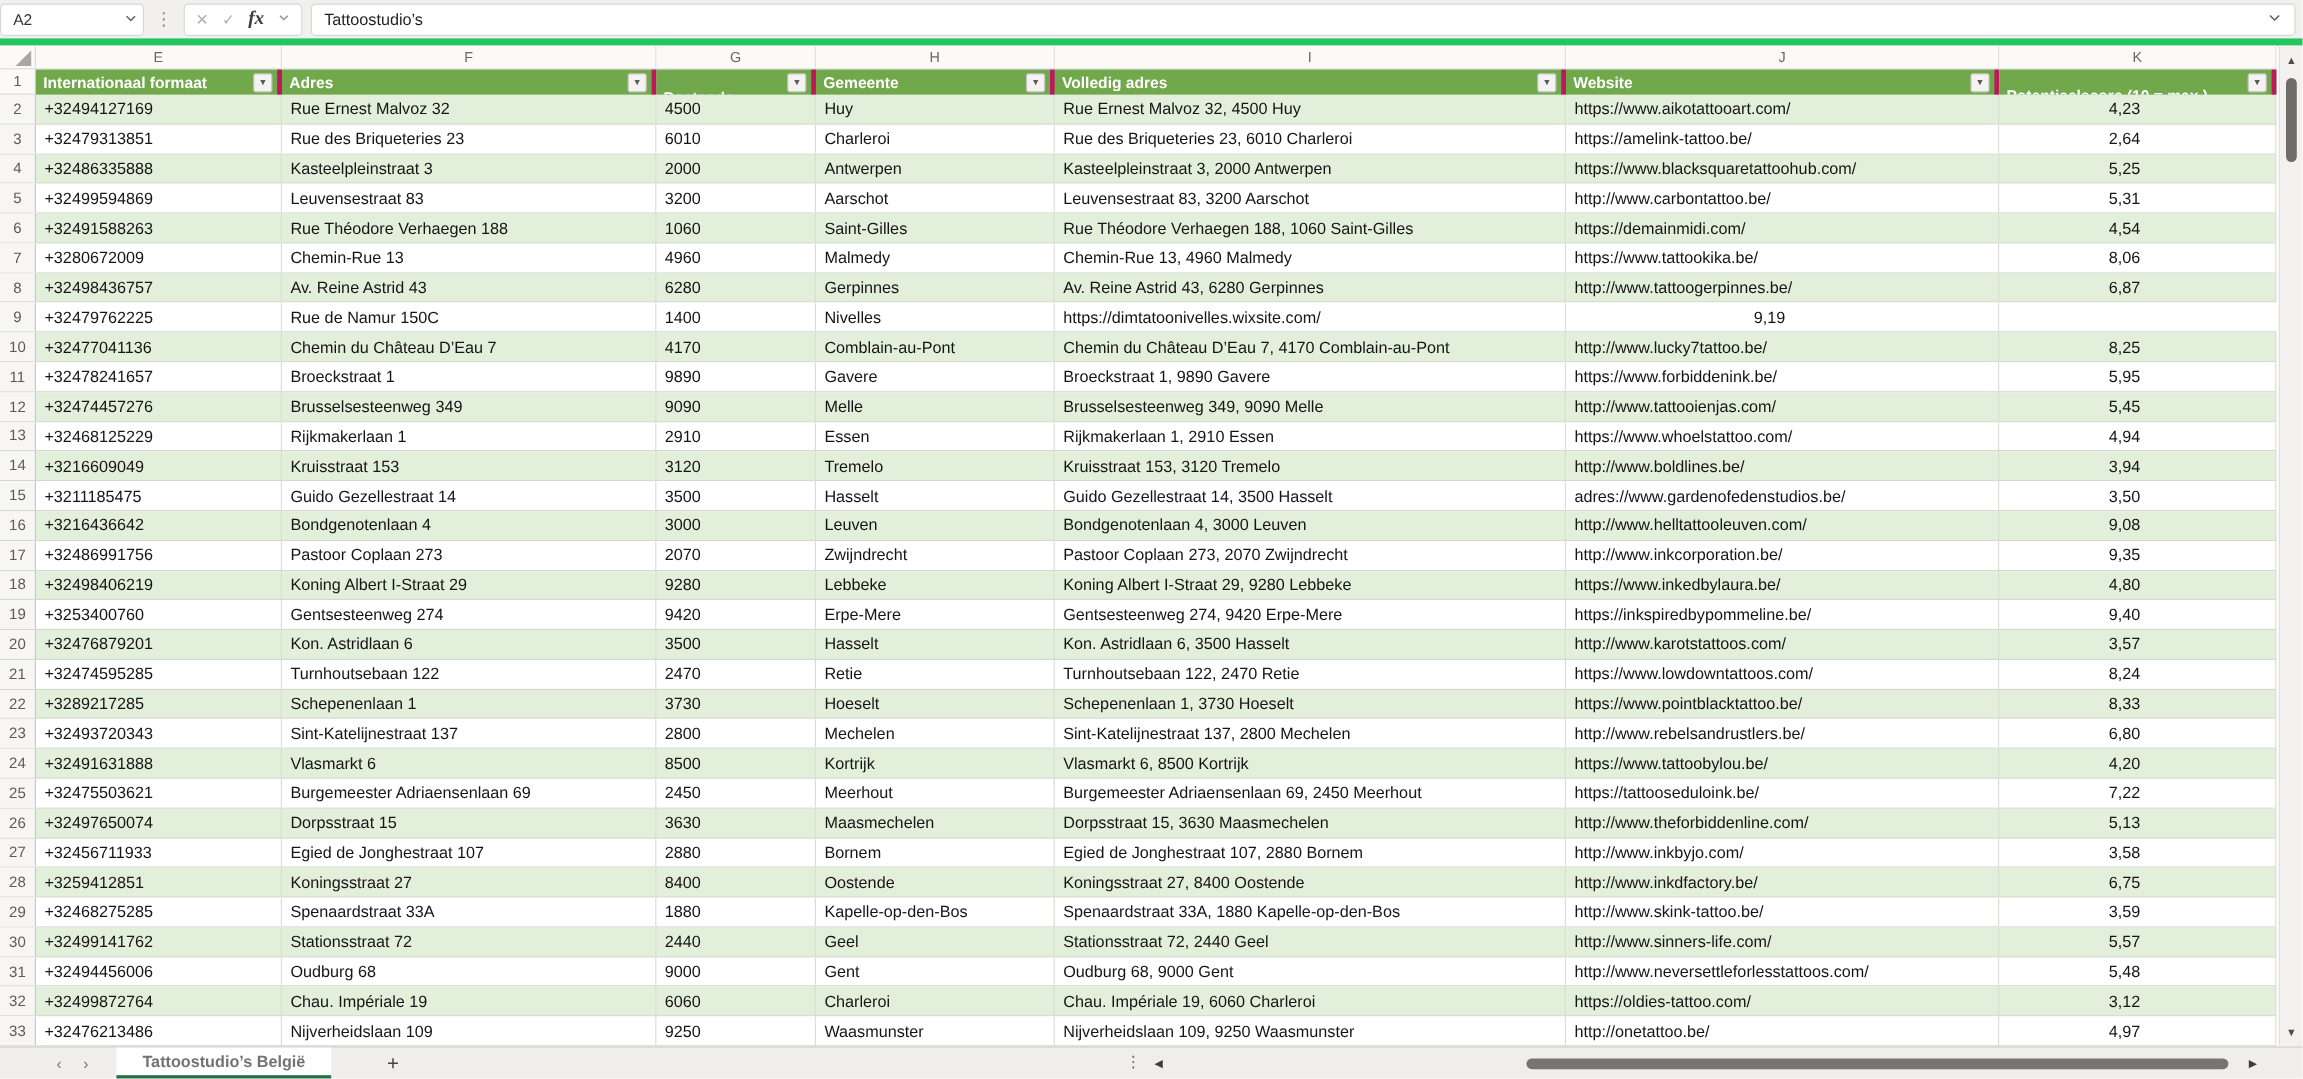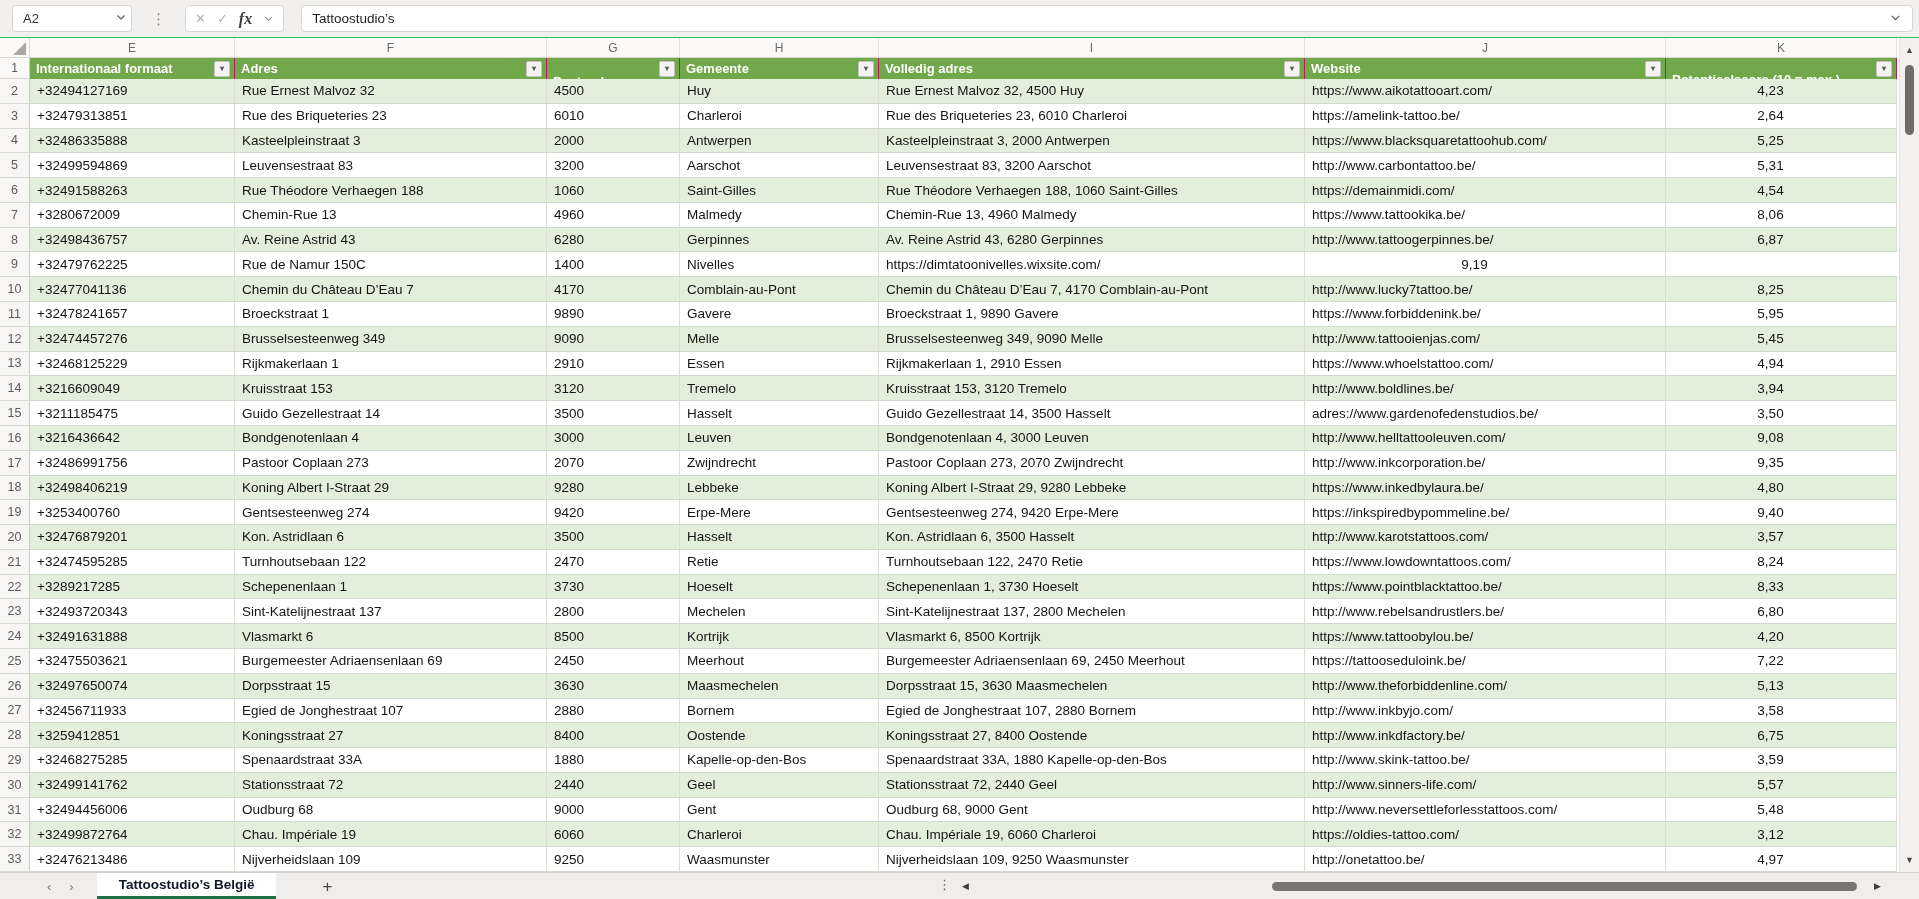--- a/index.html
+++ b/index.html
@@ -7,63 +7,63 @@
     --band-green:#E2EFDA;
     --tab-underline:#1E7145;
     --cols:30px 205px 312px 133px 199px 426px 361px 231px;
   }
   *{margin:0;padding:0;box-sizing:border-box;}
   html,body{width:1919px;height:899px;overflow:hidden;}
   body{font-family:"Liberation Sans",sans-serif;background:#fff;}
   .app{position:relative;width:1919px;height:899px;background:#fff;overflow:hidden;}
 
   
-  .topbar{height:38px;display:flex;align-items:center;background:#f2f0ef;padding:0 6px 0 12px;gap:17px;border-bottom:1px solid #22c55e;}
+  .topbar{height:38px;display:flex;align-items:center;background:#f2f0ef;padding:0 6px 0 0;gap:7px;border-bottom:6px solid #22c55e;}
   .namebox{width:120px;height:27px;background:#fff;border:1px solid #d9d6d4;border-radius:4px;display:flex;align-items:center;padding:0 4px 0 10px;font-size:13px;color:#333;}
   .namebox .chev{margin-left:auto;}
   .kebab{color:#8a8886;font-size:15px;letter-spacing:0;padding:0 2px;line-height:1;}
   .fxgroup{height:27px;border:1px solid #d9d6d4;border-radius:4px;background:#fff;display:flex;align-items:center;gap:11px;padding:0 9px;}
   .icon-x{color:#b3b1af;font-size:13px;}
   .icon-check{color:#b3b1af;font-size:13px;}
   .icon-fx{font-family:"Liberation Serif",serif;font-style:italic;font-size:16px;color:#3d3d3d;font-weight:bold;}
   .formulabar{flex:1;height:27px;background:#fff;border:1px solid #d9d6d4;border-radius:4px;display:flex;align-items:center;padding:0 10px;font-size:13.5px;color:#1f1f1f;}
   .formulabar .chev{margin-left:auto;}
 
   
   .sheet{position:absolute;top:38px;left:0;width:1897px;}
   .sheet-row{display:grid;grid-template-columns:var(--cols);}
   .letters-row{height:20px;background:#fbfaf9;border-bottom:1px solid #d7d5d3;}
   .corner-cell{position:relative;border-right:1px solid #dddbd9;}
   .corner-tri{position:absolute;right:3px;bottom:2px;width:0;height:0;border-left:13px solid transparent;border-bottom:13px solid #a9a7a5;}
   .col-letter{display:flex;align-items:center;justify-content:center;font-size:12px;color:#686868;border-right:1px solid #e2e0de;}
 
   .header-row{height:21px;}
   .header-gutter{background:#fbfaf9;color:#5a5a5a;font-size:12px;display:flex;align-items:center;justify-content:center;border-right:1px solid #cbc9c7;border-bottom:1px solid #d7d5d3;}
-  .header-cell{background:var(--header-green);color:#fff;font-size:13px;font-weight:bold;display:flex;align-items:center;padding:0 4px 0 6px;border-right:1px solid #be185d;overflow:hidden;white-space:nowrap;}
+  .header-cell{background:var(--header-green);color:#fff;font-size:13px;font-weight:bold;display:flex;align-items:center;padding:0 4px 0 6px;border-right:4px solid #be185d;overflow:hidden;white-space:nowrap;}
   .filter-btn{flex:0 0 auto;width:16px;height:16px;margin-left:auto;background:#f4f3f2;border:1px solid #c6c4c2;border-radius:2px;display:flex;align-items:center;justify-content:center;font-size:8px;color:#5a5a5a;line-height:1;}
 
   .data-rows{display:flex;flex-direction:column;height:793px;}
   .data-row{flex:1;background:#fff;border-bottom:1px solid #d4d9d0;}
   .data-row.band{background:var(--band-green);}
   .gutter-cell{background:#f7f6f5;color:#5a5a5a;font-size:12.5px;display:flex;align-items:center;justify-content:center;border-right:1px solid #cbc9c7;}
   .cell{display:flex;align-items:center;padding:0 4px 0 7px;font-size:13.5px;color:#151515;border-right:1px solid #dadfd6;overflow:hidden;white-space:nowrap;}
   .cell.col6{justify-content:center;padding-right:28px;}
 
   
   .vscroll{position:absolute;top:38px;right:0;width:20px;height:834px;background:#f3f1f0;border-left:1px solid #e2e0de;}
   .vscroll .arrow{position:absolute;left:0;width:100%;text-align:center;font-size:9px;color:#4f4d4b;}
   .vscroll .up{top:7px;}
   .vscroll .down{bottom:7px;}
   .vscroll-thumb{position:absolute;left:5px;top:27px;width:9px;height:70px;background:#6e6d6c;border-radius:5px;}
 
   
   .sheetbar{position:absolute;left:0;bottom:0;width:1919px;height:27px;background:#f0eeec;border-top:1px solid #d2d0ce;display:flex;align-items:center;}
   .navchev{font-size:13px;color:#7a7876;padding:0 9px;line-height:1;}
   .navchev.first{margin-left:38px;}
-  .sheettab{height:26px;background:#fff;display:flex;align-items:center;padding:0 22px;margin-left:14px;font-size:13.5px;font-weight:bold;color:#0f172a;border-bottom:3px solid var(--tab-underline);}
+  .sheettab{height:26px;background:#fff;display:flex;align-items:center;padding:0 22px;margin-left:14px;font-size:13.5px;font-weight:bold;color:#737373;border-bottom:3px solid var(--tab-underline);}
   .addsheet{margin-left:46px;font-size:17px;color:#444;line-height:1;}
   .sb-kebab{position:absolute;left:938px;top:5px;color:#5f5d5b;font-size:13px;line-height:1;}
   .hleft{position:absolute;left:962px;top:8px;font-size:9px;color:#3e3c3a;}
   .hright{position:absolute;left:1874px;top:8px;font-size:9px;color:#3e3c3a;}
   .hthumb{position:absolute;left:1272px;top:9px;width:585px;height:9px;background:#767574;border-radius:5px;}
 </style>
 </head>
 <body>
 
 <div class="app">

